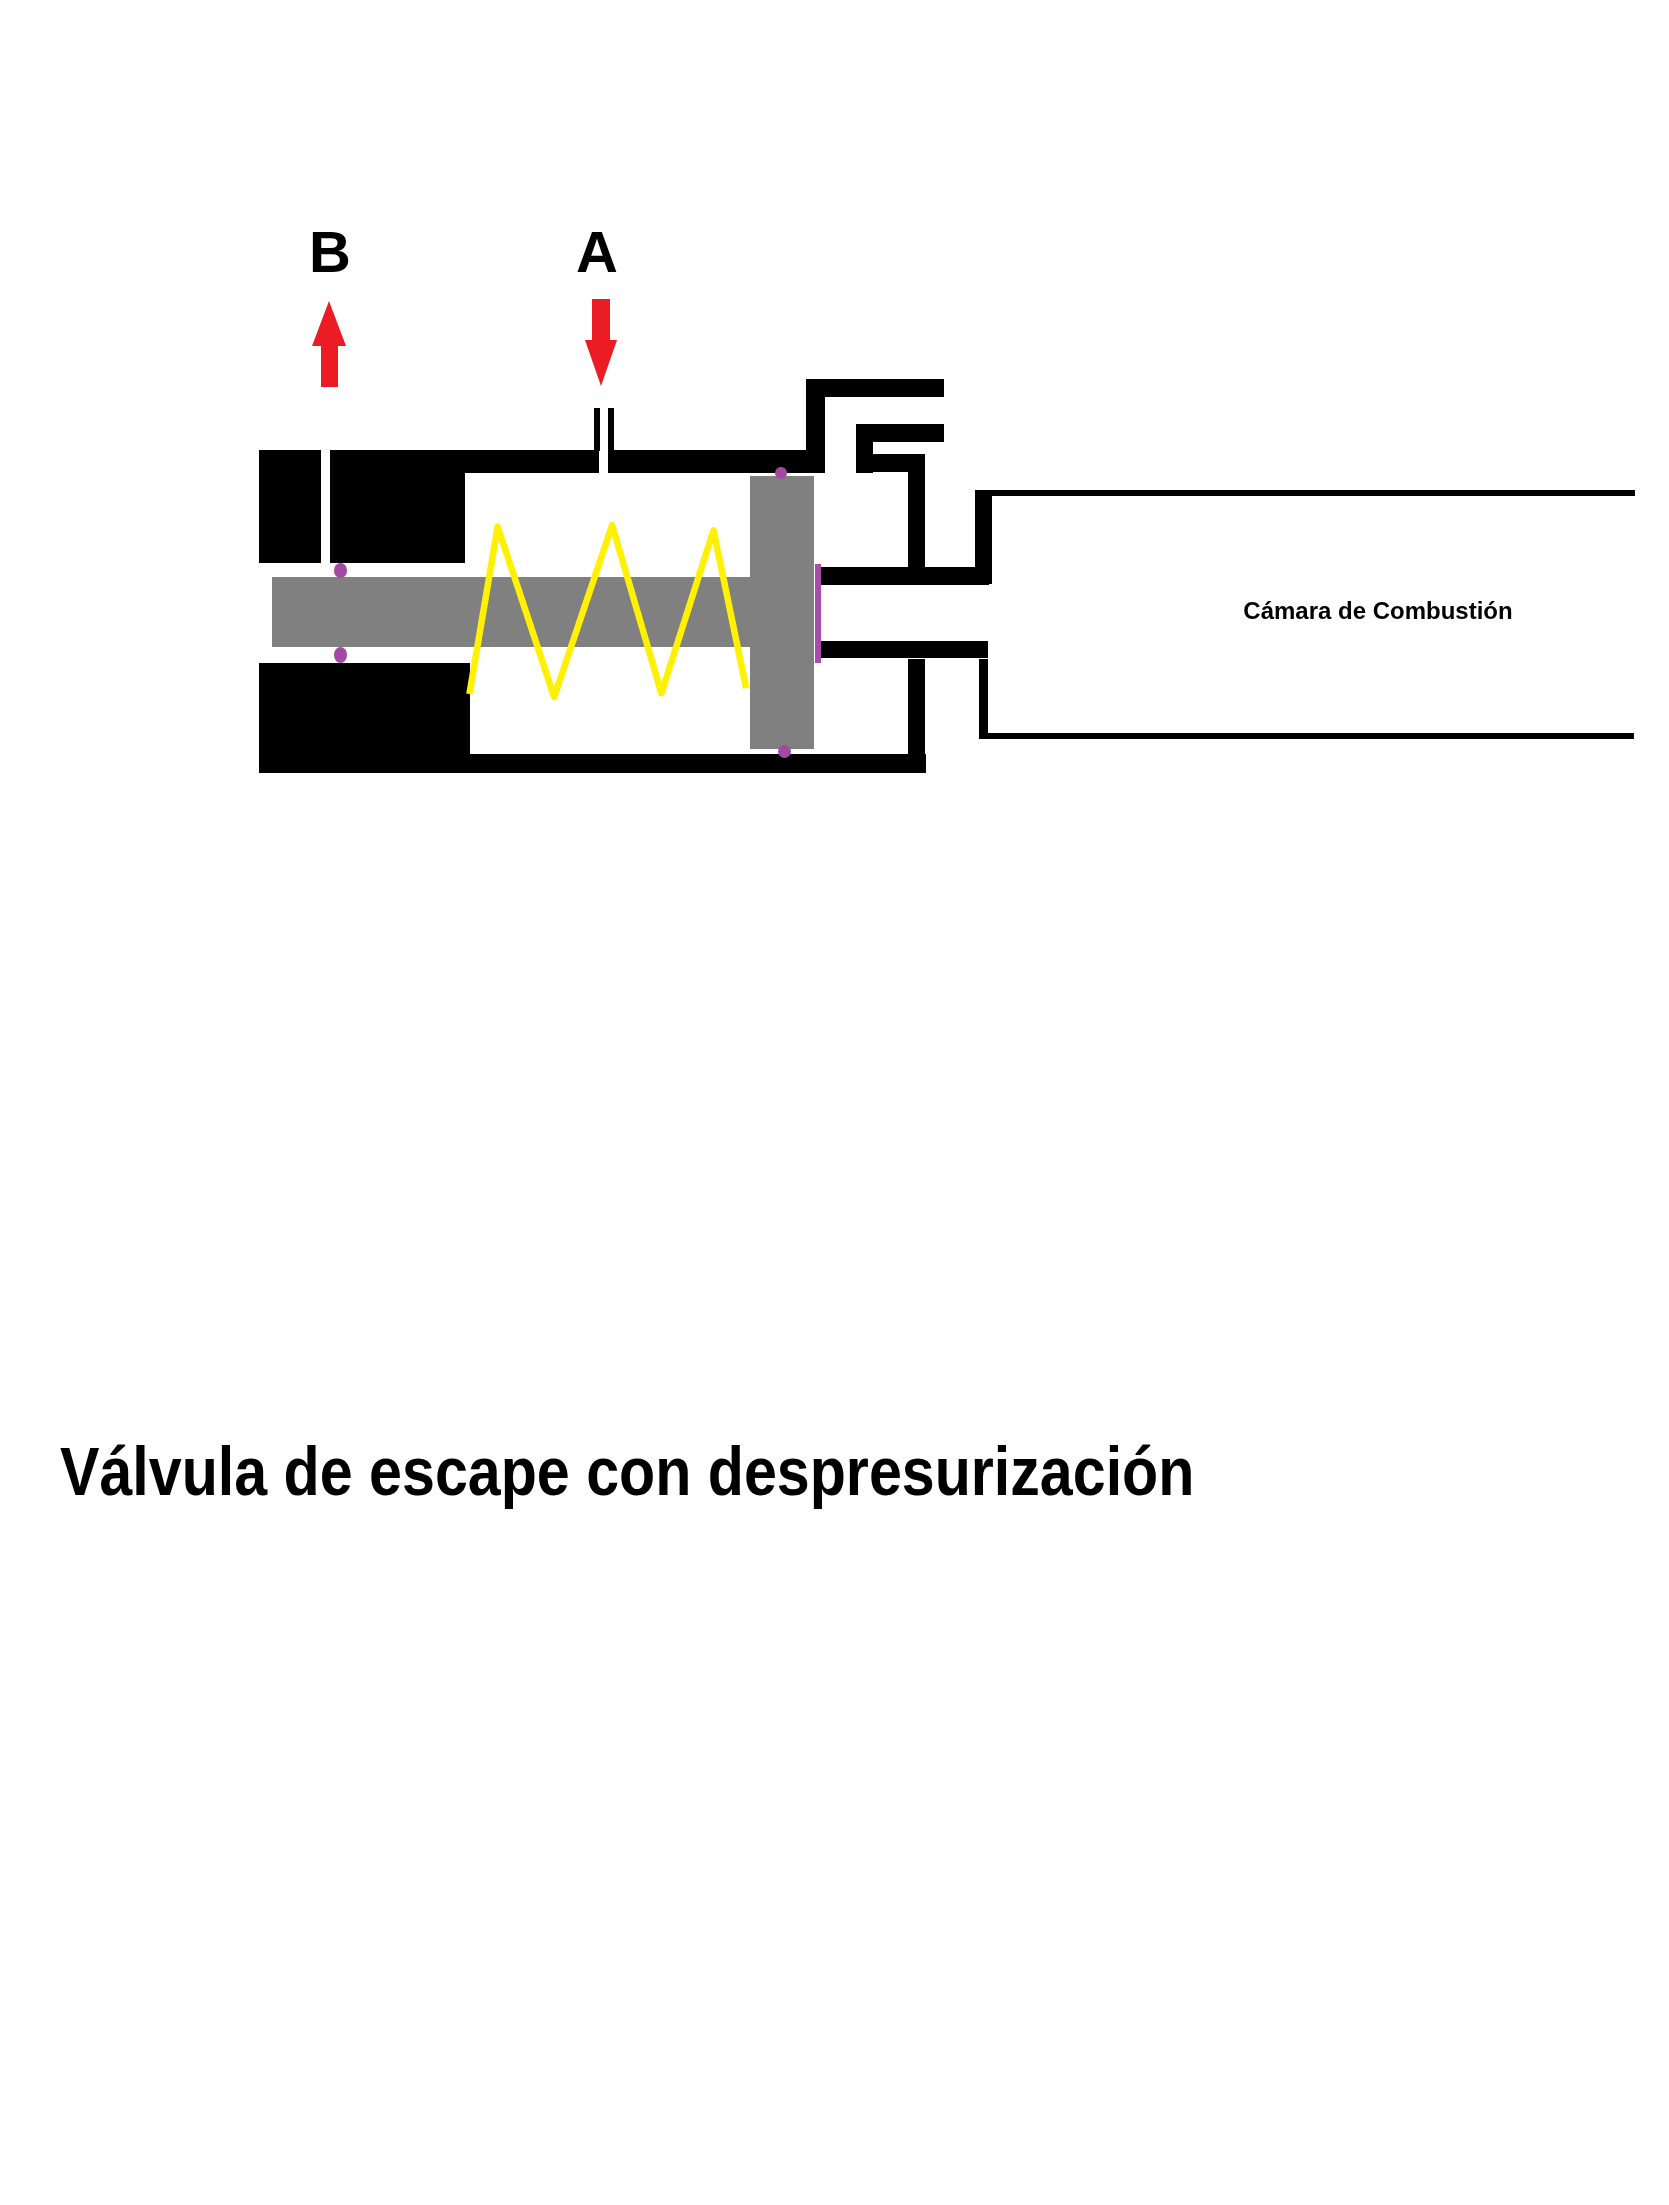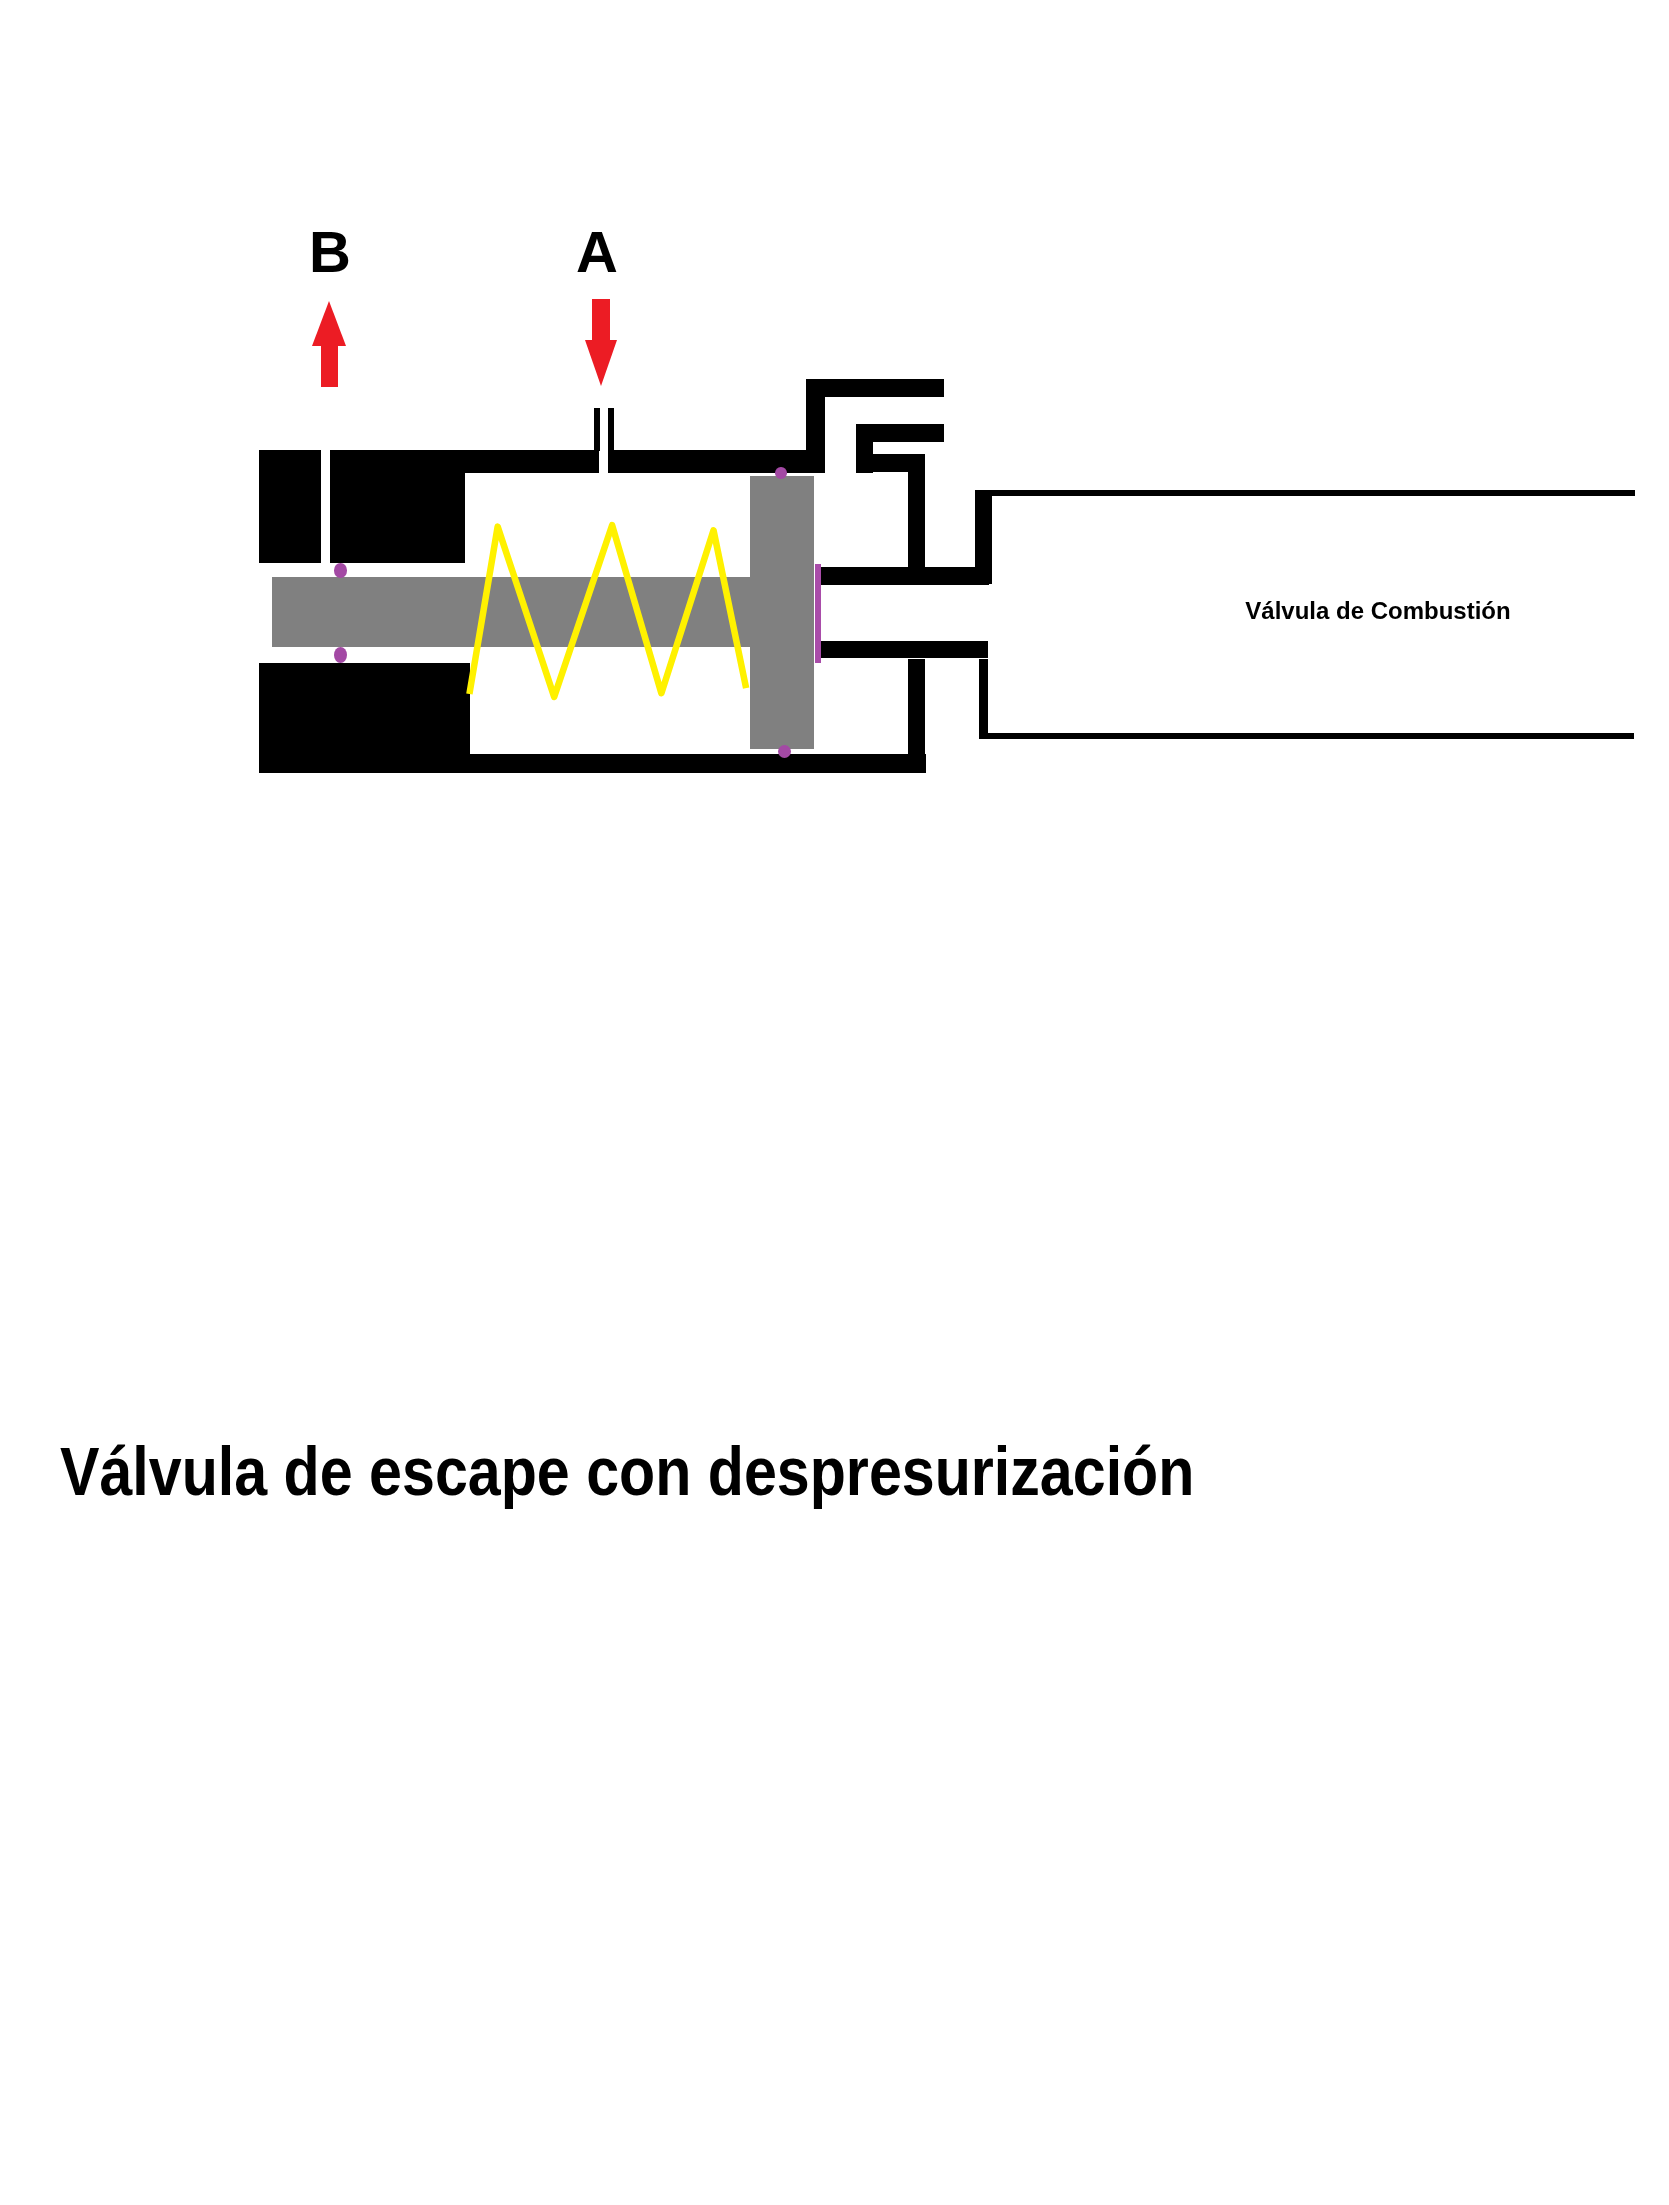--- a/index.html
+++ b/index.html
@@ -99,17 +99,17 @@
   <svg class="spring-svg" viewBox="0 0 2304 3044" xmlns="http://www.w3.org/2000/svg">
     <polyline class="spring-line" points="648,958 687,727 765,962 845,725 913,957 985,732 1030,950"></polyline>
   </svg>
 
   <div class="seal" style="left:815px;top:564px;width:5.8px;height:99px;"></div>
   <div class="dot" style="left:334px;top:563px;width:13px;height:14.5px;"></div>
   <div class="dot" style="left:334px;top:647px;width:13px;height:16px;"></div>
   <div class="dot" style="left:775px;top:467px;width:11.6px;height:11.6px;"></div>
   <div class="dot" style="left:778px;top:745px;width:13px;height:13px;"></div>
 
-  <div class="chamber-label">Válvula de Combustión</div>
+  <div class="chamber-label">Cámara de Combustión</div>
   <div class="title">Válvula de escape con despresurización</div>
 
 </div>
 
 
 </body></html>

